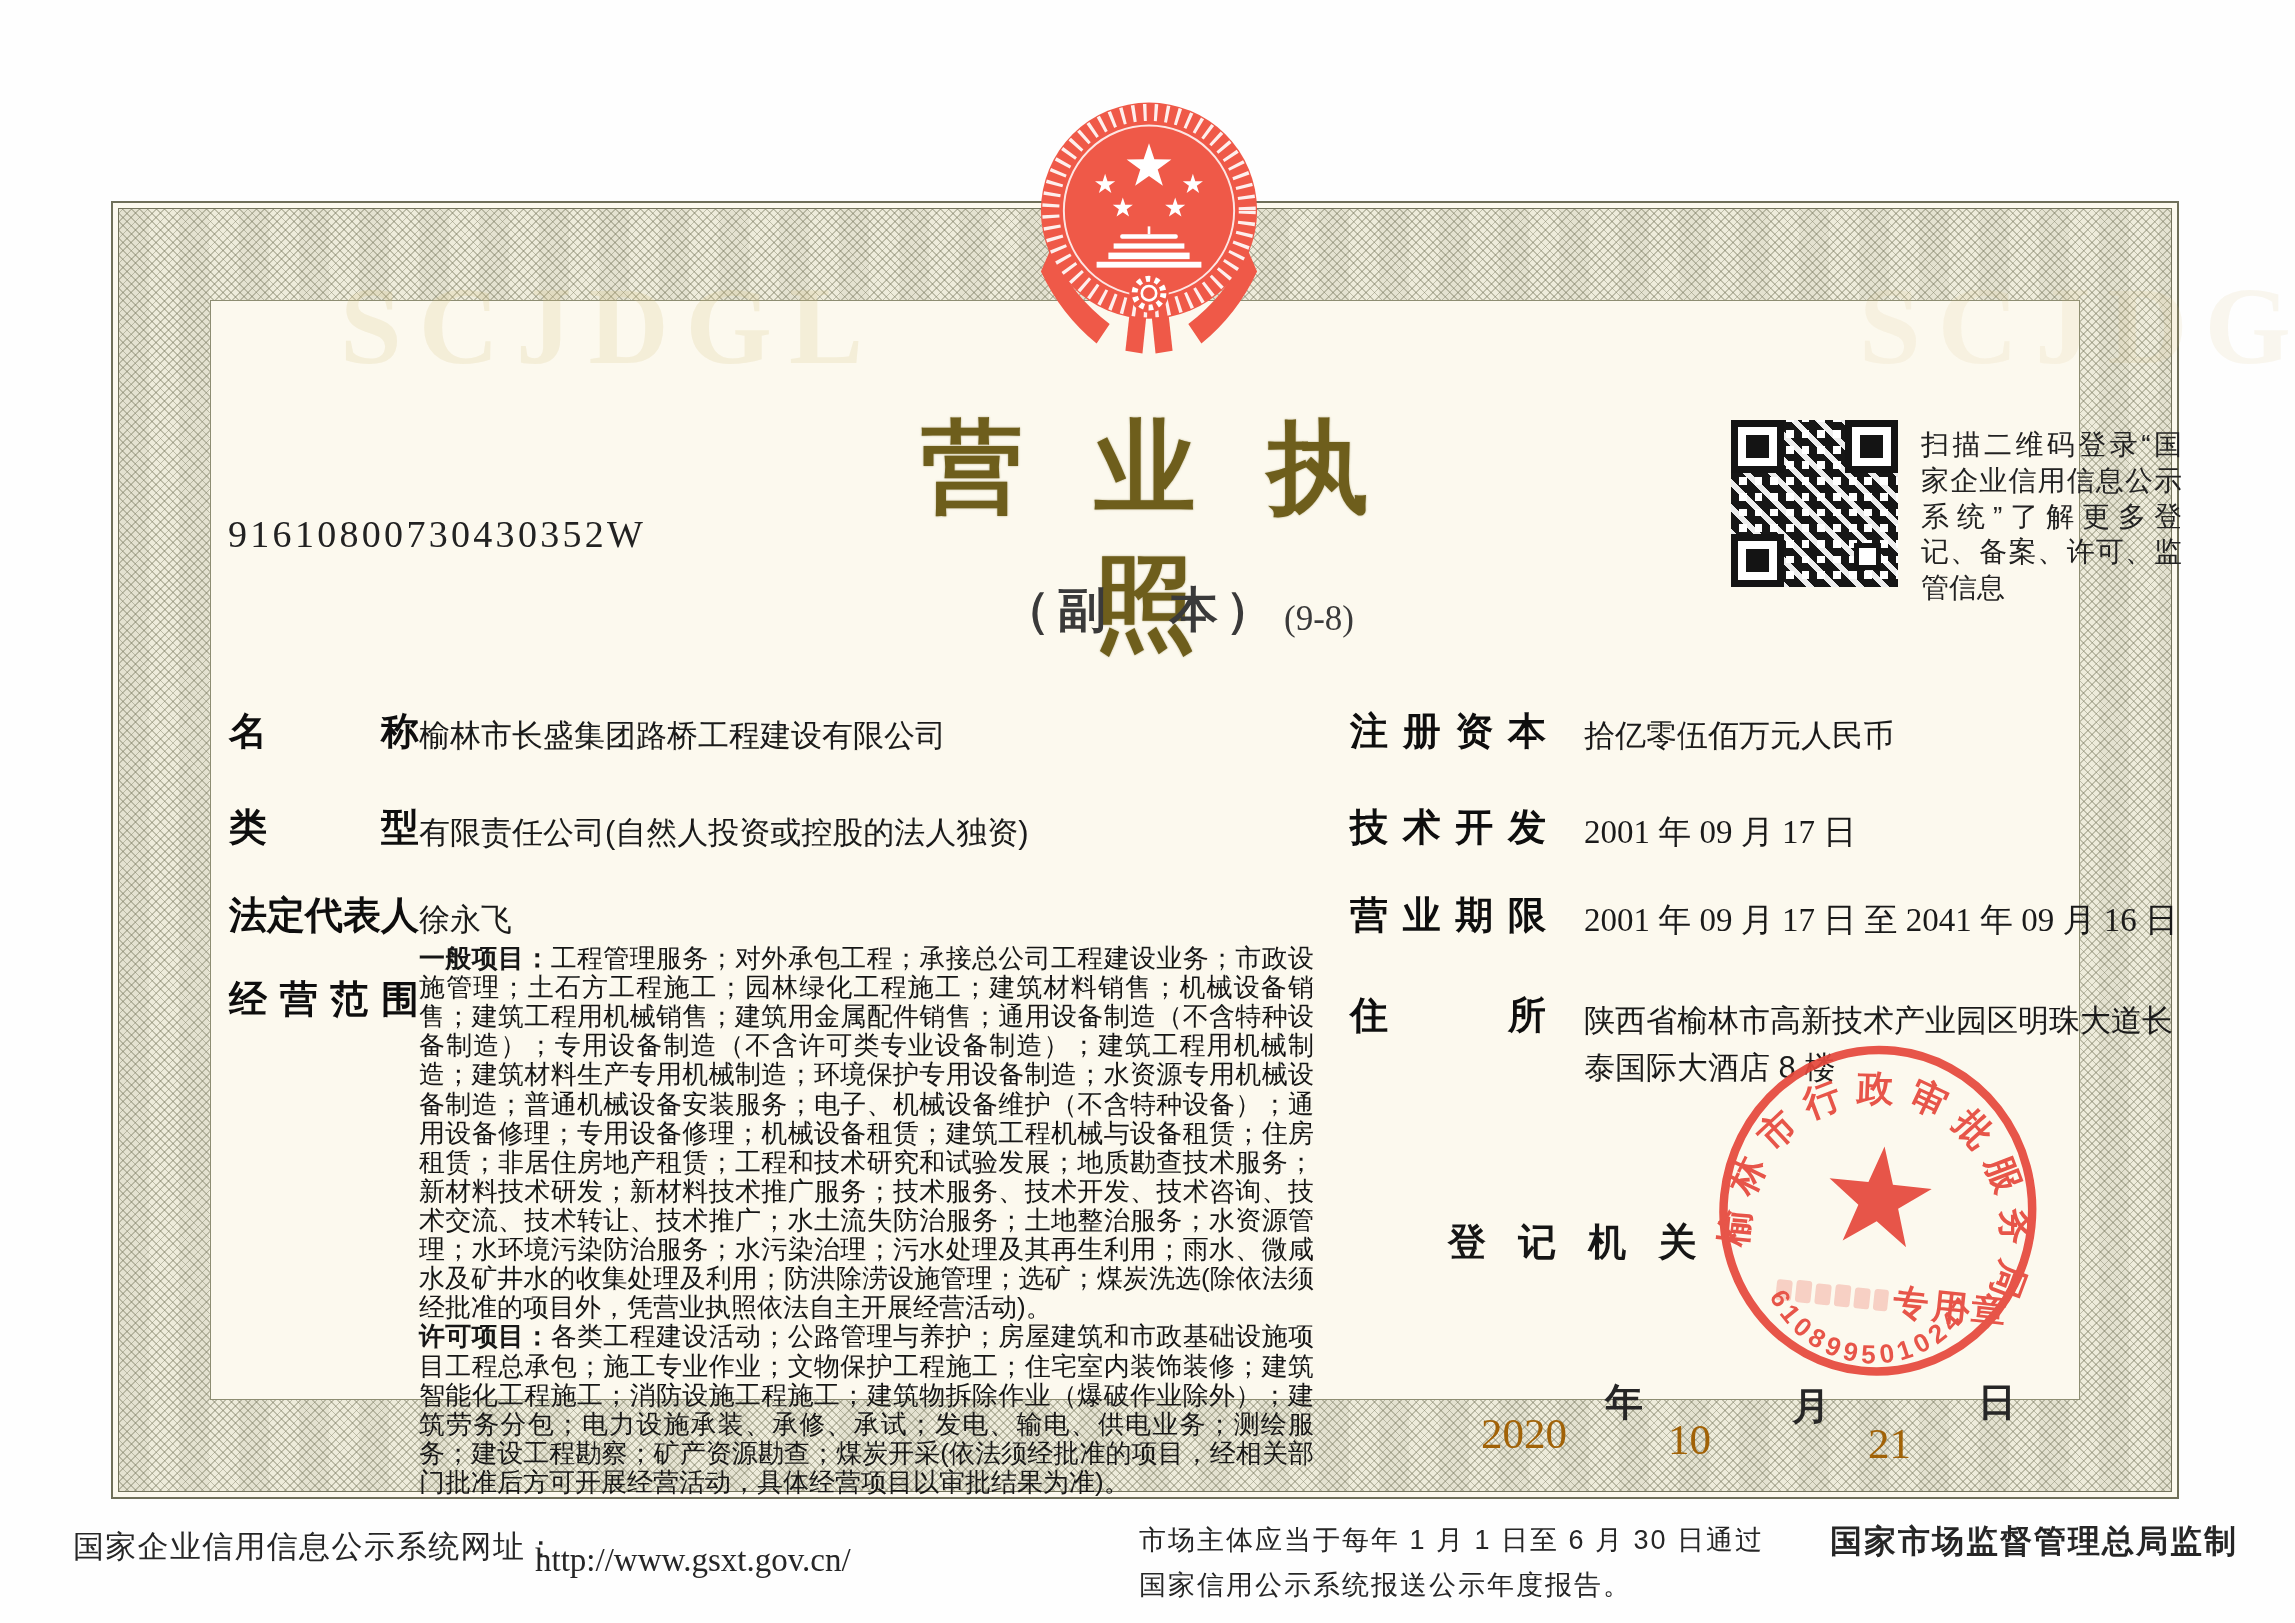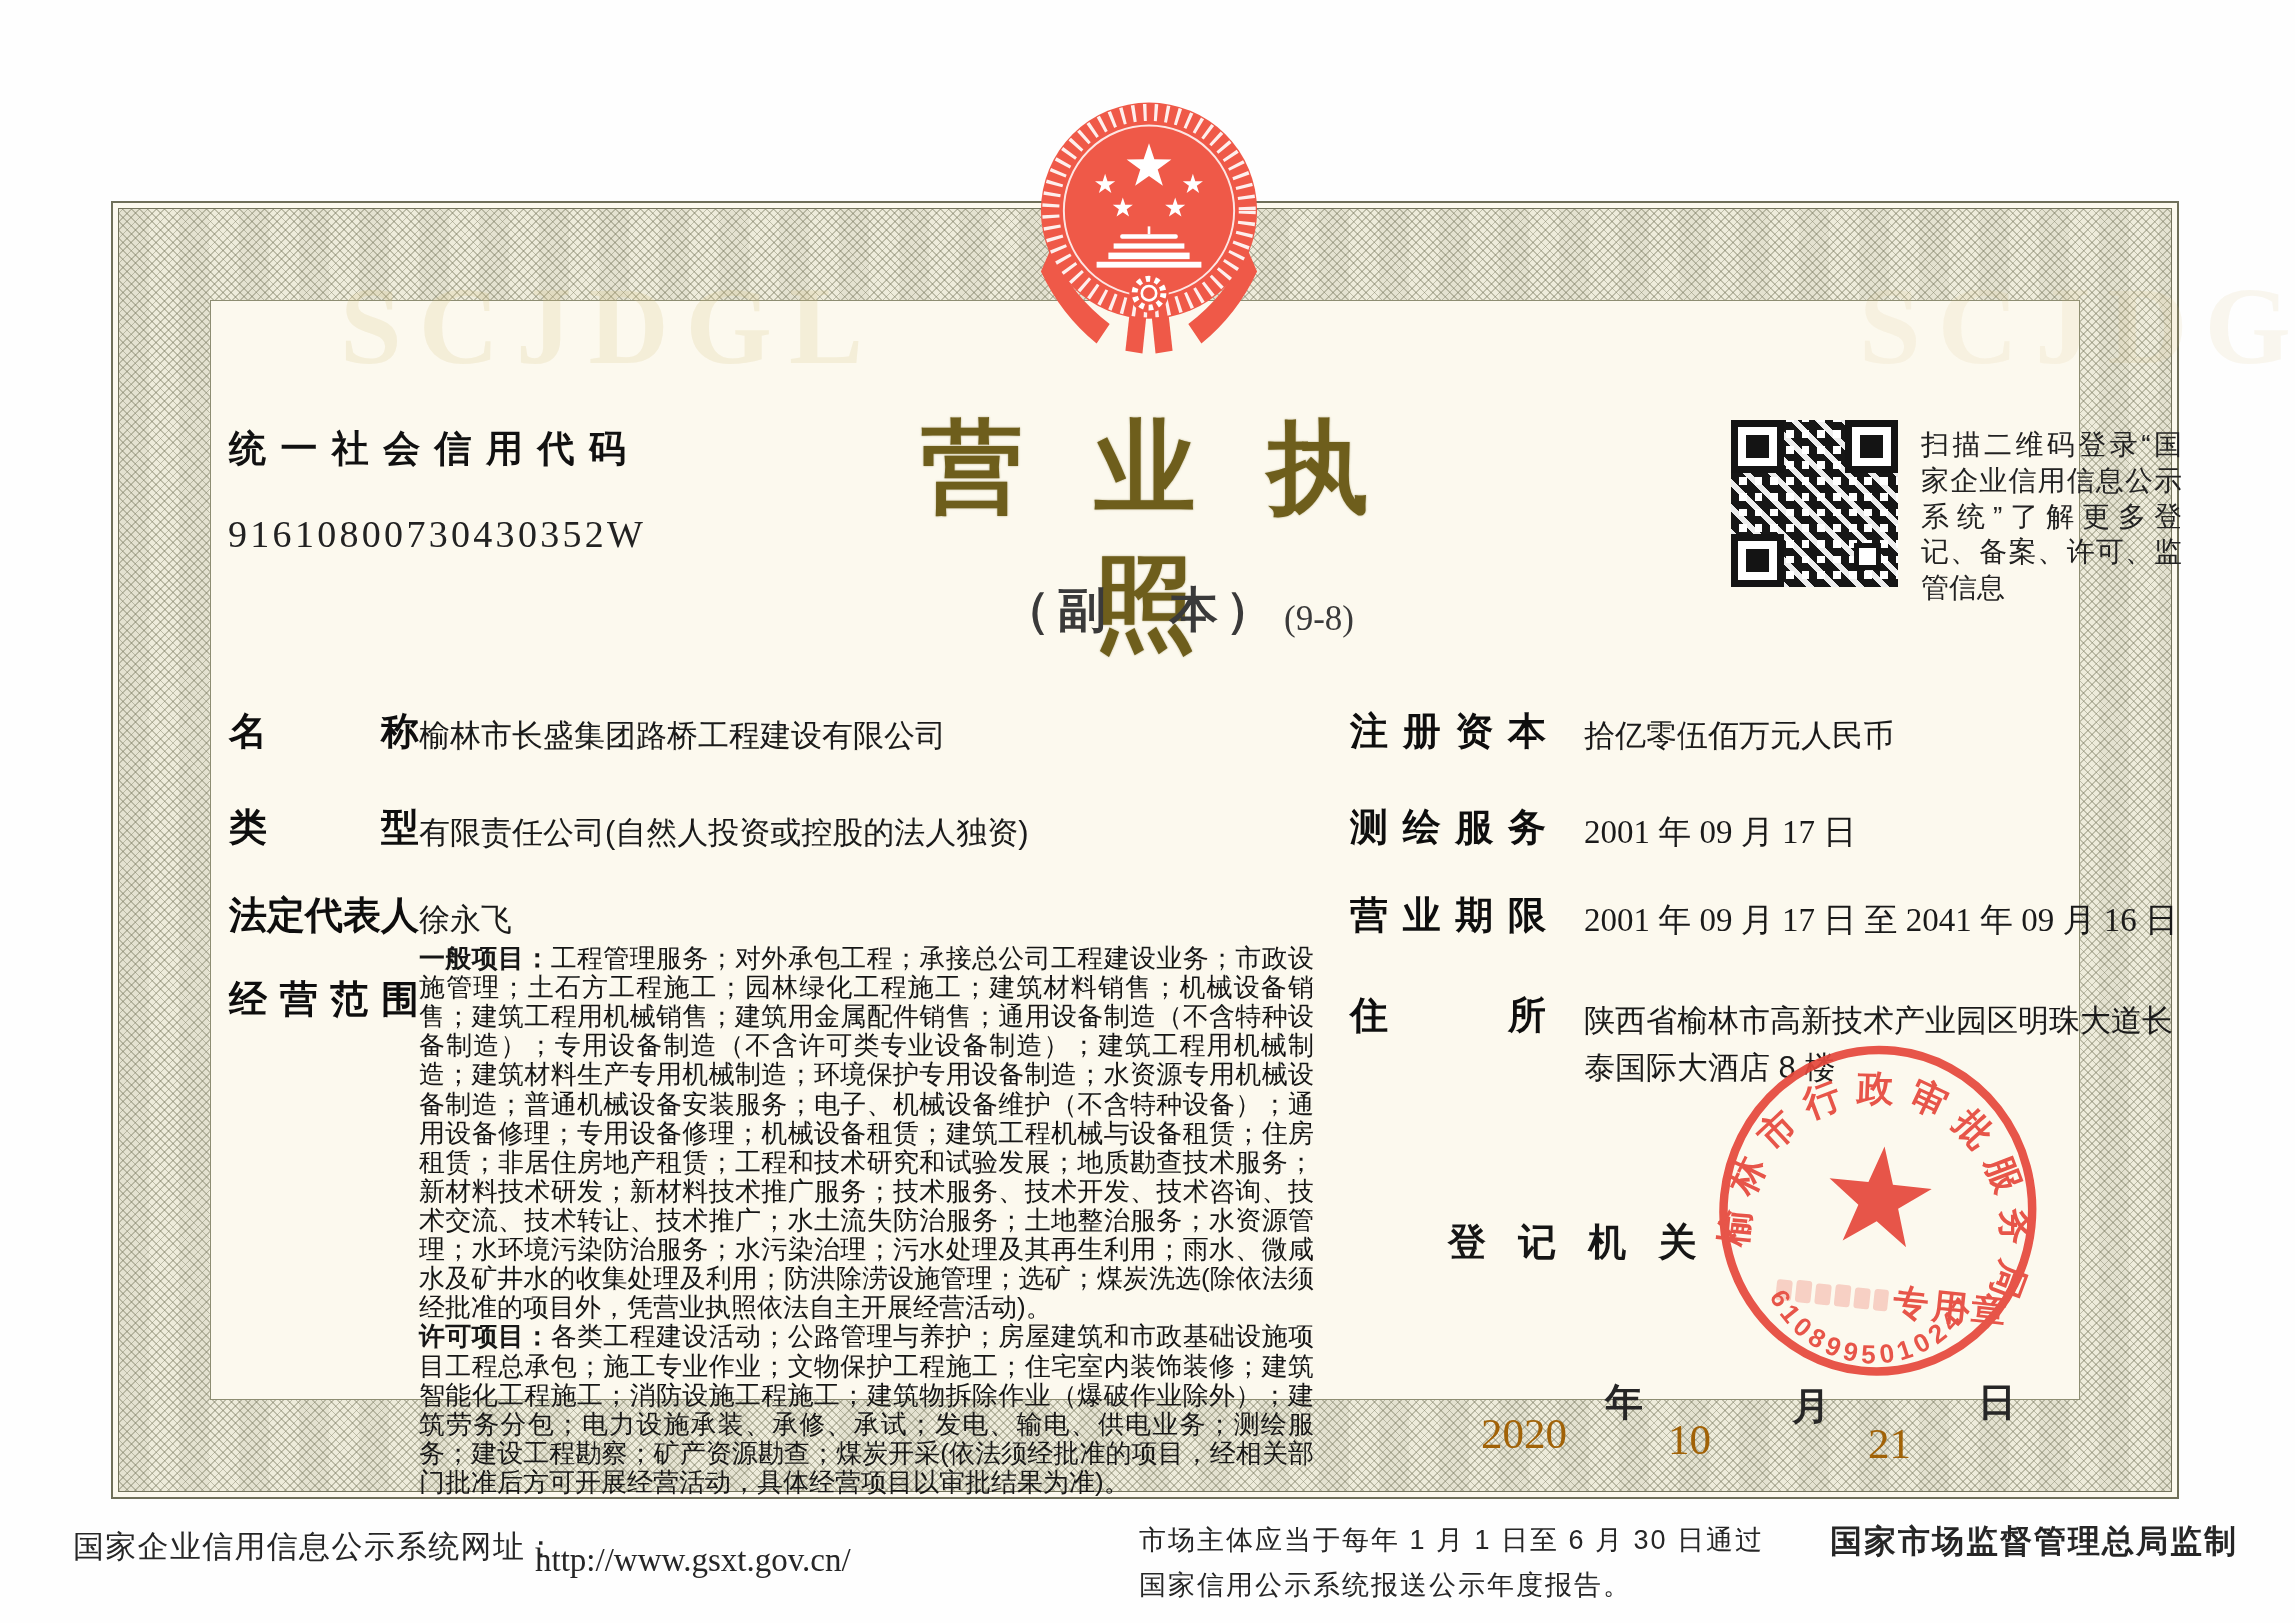--- a/index.html
+++ b/index.html
@@ -138,21 +138,20 @@
       <rect x="126" y="222" width="108" height="8"></rect>
       <rect x="118" y="236" width="124" height="10"></rect>
       <rect x="100" y="250" width="160" height="9"></rect>
       <rect x="178" y="196" width="4" height="12"></rect>
     </g>
     <circle cx="180" cy="298" r="30" fill="#ef5948"></circle>
     <circle cx="180" cy="298" r="22" fill="none" stroke="#ffffff" stroke-width="9" stroke-dasharray="7 7"></circle>
     <circle cx="180" cy="298" r="11" fill="none" stroke="#ffffff" stroke-width="4"></circle>
   </svg>
 
-  <div class="code-label">统一社会信用代码</div>
   <div class="code-value">91610800730430352W</div>
   <div class="title">营业执照</div>
   <div class="subtitle-row">
     <span class="subtitle">（副　本）</span>
     <span class="copynote">(9-8)</span>
   </div>
 
   <div class="qr">
     <div class="f tl"></div>
     <div class="f tr"></div>
@@ -172,21 +171,21 @@
 
   <div class="flabel" style="left:229px;top:974px;">经营范围</div>
   <div class="scope">
     <b>一般项目：</b><span>工程管理服务；对外承包工程；承接总公司工程建设业务；市政设施管理；土石方工程施工；园林绿化工程施工；建筑材料销售；机械设备销售；建筑工程用机械销售；建筑用金属配件销售；通用设备制造（不含特种设备制造）；专用设备制造（不含许可类专业设备制造）；建筑工程用机械制造；建筑材料生产专用机械制造；环境保护专用设备制造；水资源专用机械设备制造；普通机械设备安装服务；电子、机械设备维护（不含特种设备）；通用设备修理；专用设备修理；机械设备租赁；建筑工程机械与设备租赁；住房租赁；非居住房地产租赁；工程和技术研究和试验发展；地质勘查技术服务；新材料技术研发；新材料技术推广服务；技术服务、技术开发、技术咨询、技术交流、技术转让、技术推广；水土流失防治服务；土地整治服务；水资源管理；水环境污染防治服务；水污染治理；污水处理及其再生利用；雨水、微咸水及矿井水的收集处理及利用；防洪除涝设施管理；选矿；煤炭洗选(除依法须经批准的项目外，凭营业执照依法自主开展经营活动)。</span><br>
     <b>许可项目：</b><span>各类工程建设活动；公路管理与养护；房屋建筑和市政基础设施项目工程总承包；施工专业作业；文物保护工程施工；住宅室内装饰装修；建筑智能化工程施工；消防设施工程施工；建筑物拆除作业（爆破作业除外）；建筑劳务分包；电力设施承装、承修、承试；发电、输电、供电业务；测绘服务；建设工程勘察；矿产资源勘查；煤炭开采(依法须经批准的项目，经相关部门批准后方可开展经营活动，具体经营项目以审批结果为准)。</span>
   </div>
 
   <div class="flabel r" style="left:1350px;top:706px;">注册资本</div>
   <div class="fvalue" style="left:1584px;top:715px;">拾亿零伍佰万元人民币</div>
 
-  <div class="flabel r" style="left:1350px;top:802px;">测绘服务</div>
+  <div class="flabel r" style="left:1350px;top:802px;">技术开发</div>
   <div class="fvalue serif" style="left:1584px;top:810px;">2001 年 09 月 17 日</div>
 
   <div class="flabel r" style="left:1350px;top:890px;">营业期限</div>
   <div class="fvalue serif" style="left:1584px;top:898px;">2001 年 09 月 17 日  至  2041 年 09 月 16 日</div>
 
   <div class="flabel r" style="left:1350px;top:990px;">住所</div>
   <div class="fvalue addr" style="left:1584px;top:998px;">陕西省榆林市高新技术产业园区明珠大道长泰国际大酒店 8 楼</div>
 
   <div class="regauth">登记机关</div>
 

